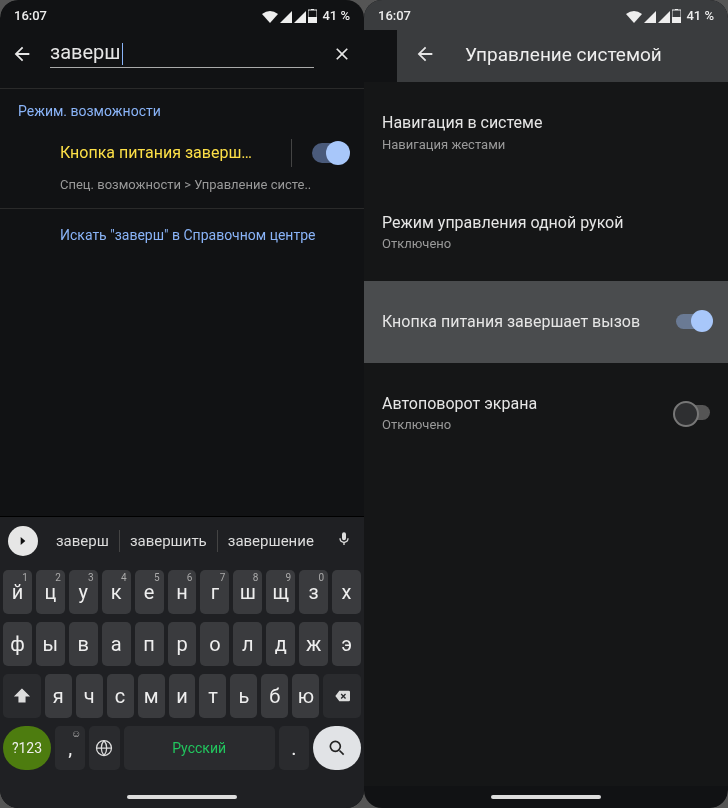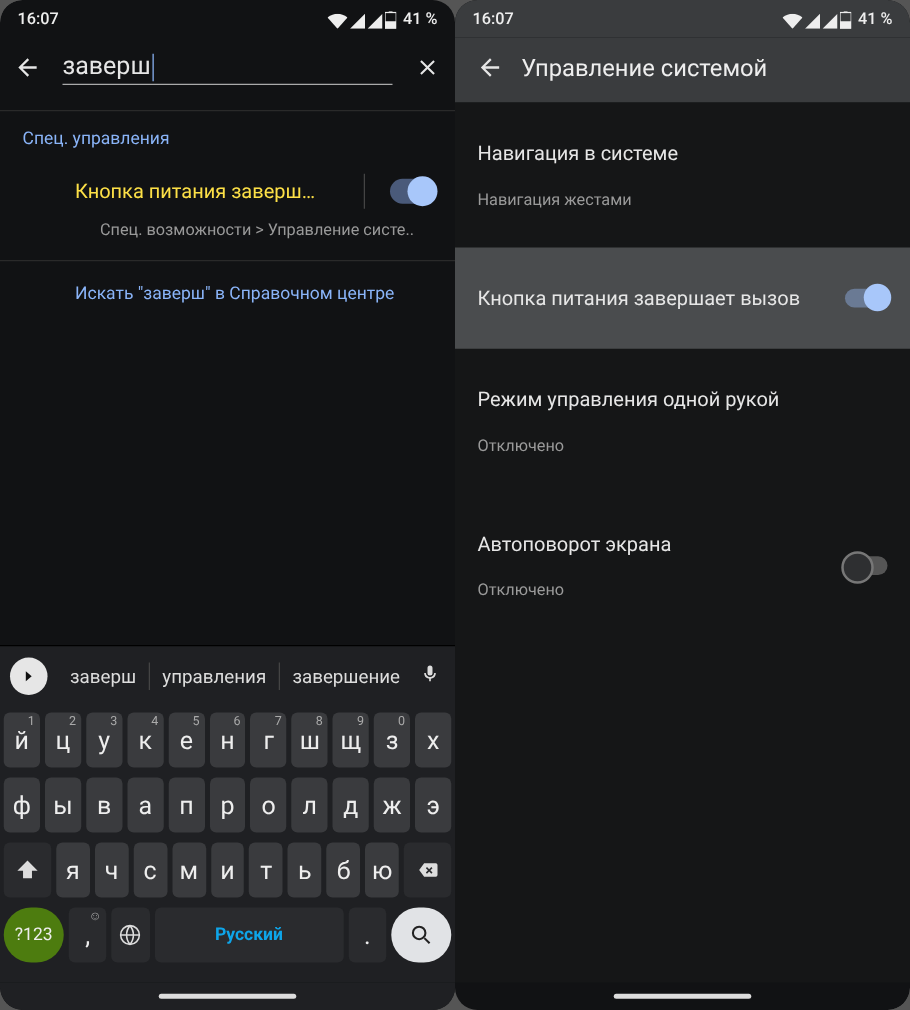--- a/index.html
+++ b/index.html
@@ -16,50 +16,50 @@
   .search-input-box { flex: 1; font-size: 20px; color: #e6e6e6; border-bottom: 1px solid #aaa; padding-bottom: 2px; position: relative; }
   .search-input-box .caret { display: inline-block; width: 1px; height: 22px; background: #8ab4f8; vertical-align: middle; margin-left: 1px; }
   .divider { height: 1px; background: #2a2a2a; }
   .section-label { color: #8ab4f8; font-size: 14px; padding: 14px 18px 10px 18px; }
   .result-row { display: flex; align-items: center; padding: 10px 16px 6px 60px; gap: 12px; }
   .result-title { font-size: 16px; color: #fde047; flex: 1; white-space: nowrap; overflow: hidden; text-overflow: ellipsis; }
   .toggle { width: 36px; height: 20px; border-radius: 10px; position: relative; flex-shrink: 0; }
   .toggle.on { background: #4a5a7a; }
   .toggle.on::after { content: ""; position: absolute; right: -2px; top: -2px; width: 24px; height: 24px; border-radius: 50%; background: #a8c7fa; }
   .sep-v { width: 1px; height: 28px; background: #444; margin: 0 8px; flex-shrink:0; }
-  .result-path { font-size: 13px; color: #999; padding: 4px 16px 16px 60px; white-space: nowrap; overflow: hidden; text-overflow: ellipsis; margin-left: 20px; }
+  .result-path { font-size: 13px; color: #999; padding: 4px 16px 16px 60px; white-space: nowrap; overflow: hidden; text-overflow: ellipsis; }
   .help-link { color: #8ab4f8; font-size: 14px; padding: 18px 16px 18px 60px; }
   .flex-grow { flex: 1; }
   
   .suggest-row { display: flex; align-items: center; background: #1f2023; height: 48px; border-top: 1px solid #000; }
   .chevron-circ { width: 30px; height: 30px; border-radius: 50%; background: #e6e6e6; color: #111; display: flex; align-items: center; justify-content: center; margin: 0 8px; flex-shrink: 0; }
   .sugg { color: #ddd; font-size: 15px; padding: 0 10px; white-space: nowrap; }
   .sugg-sep { width: 1px; height: 22px; background: #444; }
   .mic { margin-left: auto; margin-right: 12px; color: #ddd; }
   .keyboard { background: #1f2023; padding: 6px 3px 8px 3px; }
   .krow { display: flex; justify-content: center; gap: 4px; margin-bottom: 8px; }
   .key { position: relative; background: #3a3b3e; color: #eee; border-radius: 5px; height: 44px; display: flex; align-items: center; justify-content: center; font-size: 20px; }
   .key.letter { flex: 1; }
   .key .sup { position: absolute; top: 2px; right: 4px; font-size: 10px; color: #aaa; }
   .key.wide { flex: 1.4; }
   .key.dark { background: #2a2b2e; }
-  .key.space { flex: 4; font-size: 14px; color: #0ea5e9; font-weight: bold; }
+  .key.space { flex: 4; font-size: 14px; color: #22c55e; }
   .key.search { background: #e1e3e6; color: #222; border-radius: 22px; width: 48px; flex: none; }
   .key.sym { background: #4d7c0f; border-radius: 22px; font-size: 14px; width: 48px; flex: none; }
   .navbar { height: 22px; display: flex; align-items: center; justify-content: center; }
   .navpill { width: 110px; height: 4px; border-radius: 2px; background: #ddd; }
   
   .right-phone .statusbar { background: #3a3c3e; }
-  .titlebar { background: #3a3c3e; display: flex; align-items: center; gap: 13px; padding: 12px 16px 16px 16px; }
+  .titlebar { background: #3a3c3e; display: flex; align-items: center; gap: 28px; padding: 12px 16px 16px 16px; margin-left: 33px; }
   .titlebar .title { font-size: 19px; color: #eee; }
   .settings-list { flex: 1; background: #151617; }
   .setting-item { padding: 30px 18px; display: flex; align-items: center; }
   .setting-text { flex: 1; }
   .setting-title { font-size: 16px; color: #e6e6e6; line-height: 1.35; }
-  .setting-sub { font-size: 13px; color: #9a9a9a; margin-top: 19px; }
+  .setting-sub { font-size: 13px; color: #9a9a9a; margin-top: 3px; }
   .setting-item.highlight { background: #4a4c4e; }
   .r-toggle { width: 34px; height: 15px; border-radius: 10px; position: relative; flex-shrink: 0; }
   .r-toggle.on { background: #6a7a94; }
   .r-toggle.on::after { content: ""; position: absolute; right: -3px; top: -4px; width: 22px; height: 22px; border-radius: 50%; background: #a8c7fa; }
   .r-toggle.off { background: #555; }
   .r-toggle.off::after { content: ""; position: absolute; left: -3px; top: -4px; width: 22px; height: 22px; border-radius: 50%; background: #2e2f31; border: 2px solid #777; }
 </style>
 </head>
 <body>
 
@@ -97,21 +97,21 @@
         <span>заверш</span><span class="caret"></span>
       </div>
       <div class="close-x">
         <svg width="20" height="20" viewBox="0 0 24 24">
             <path fill="#e6e6e6" d="M19 6.4 17.6 5 12 10.6 6.4 5 5 6.4 10.6 12 5 17.6 6.4 19 12 13.4 17.6 19 19 17.6 13.4 12z"></path>
           </svg>
       </div>
     </div>
     <div class="divider"></div>
 
-    <div class="section-label">Спец. управления</div>
+    <div class="section-label">Режим. возможности</div>
 
     <div class="result-row">
       <span class="result-title">Кнопка питания заверш…</span>
       <span class="sep-v"></span>
       <span class="toggle on"></span>
     </div>
     <div class="result-path">Спец. возможности &gt; Управление систе..</div>
     <div class="divider"></div>
 
     <div class="help-link">Искать "заверш" в Справочном центре</div>
@@ -119,21 +119,21 @@
     <div class="flex-grow"></div>
 
     <div class="suggest-row">
       <div class="chevron-circ">
         <svg width="14" height="14" viewBox="0 0 24 24">
             <path fill="#111" d="M8 5l8 7-8 7z"></path>
           </svg>
       </div>
       <span class="sugg">заверш</span>
       <span class="sugg-sep"></span>
-      <span class="sugg">управления</span>
+      <span class="sugg">завершить</span>
       <span class="sugg-sep"></span>
       <span class="sugg">завершение</span>
       <span class="mic">
         <svg width="16" height="20" viewBox="0 0 24 24">
             <path fill="#ddd" d="M12 14a3 3 0 0 0 3-3V5a3 3 0 0 0-6 0v6a3 3 0 0 0 3 3zm5-3a5 5 0 0 1-10 0H5a7 7 0 0 0 6 6.9V21h2v-3.1A7 7 0 0 0 19 11z"></path>
           </svg>
       </span>
     </div>
 
     <div class="keyboard">
@@ -237,32 +237,32 @@
       </div>
       <div class="title">Управление системой</div>
     </div>
     <div class="settings-list" id="settings-list">
         <div class="setting-item">
           <div class="setting-text">
             <div class="setting-title">Навигация в системе</div>
             <div class="setting-sub">Навигация жестами</div>
           </div>
         </div>
-        <div class="setting-item highlight">
-          <div class="setting-text">
-            <div class="setting-title">Кнопка питания завершает вызов</div>
-          </div>
-          <div class="r-toggle on"></div>
-        </div>
         <div class="setting-item">
           <div class="setting-text">
             <div class="setting-title">Режим управления одной рукой</div>
             <div class="setting-sub">Отключено</div>
           </div>
         </div>
+        <div class="setting-item highlight">
+          <div class="setting-text">
+            <div class="setting-title">Кнопка питания завершает вызов</div>
+          </div>
+          <div class="r-toggle on"></div>
+        </div>
         <div class="setting-item">
           <div class="setting-text">
             <div class="setting-title">Автоповорот экрана</div>
             <div class="setting-sub">Отключено</div>
           </div>
           <div class="r-toggle off"></div>
         </div>
       </div>
     <div class="navbar">
       <div class="navpill"></div>

